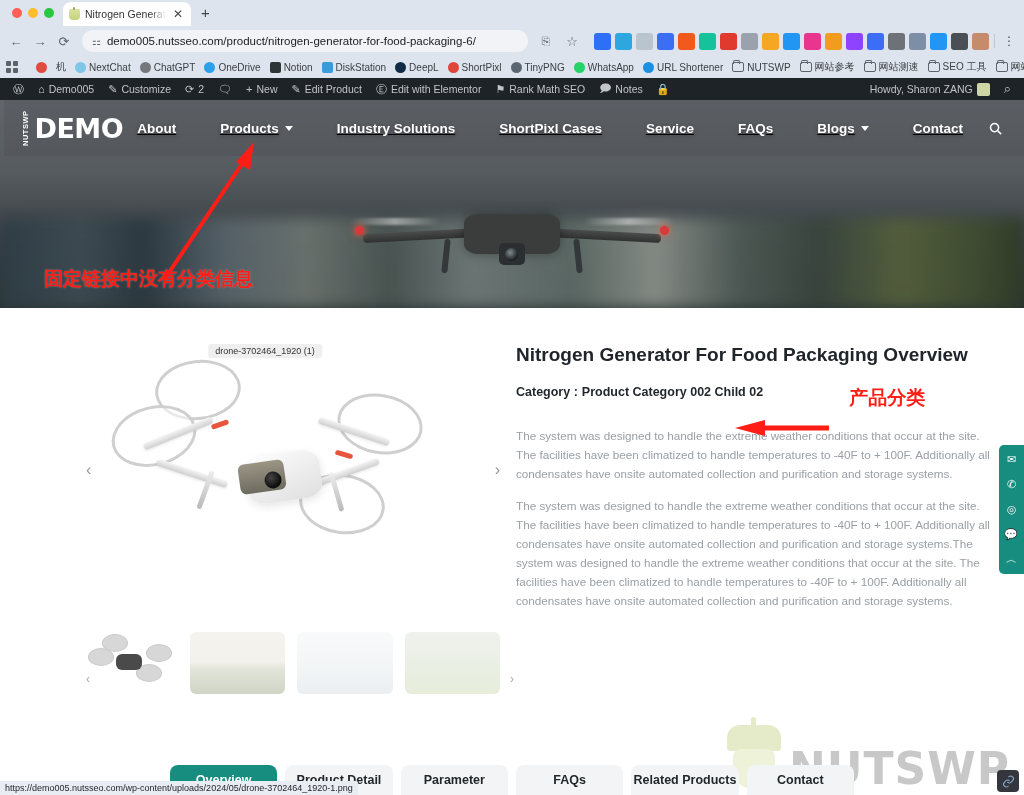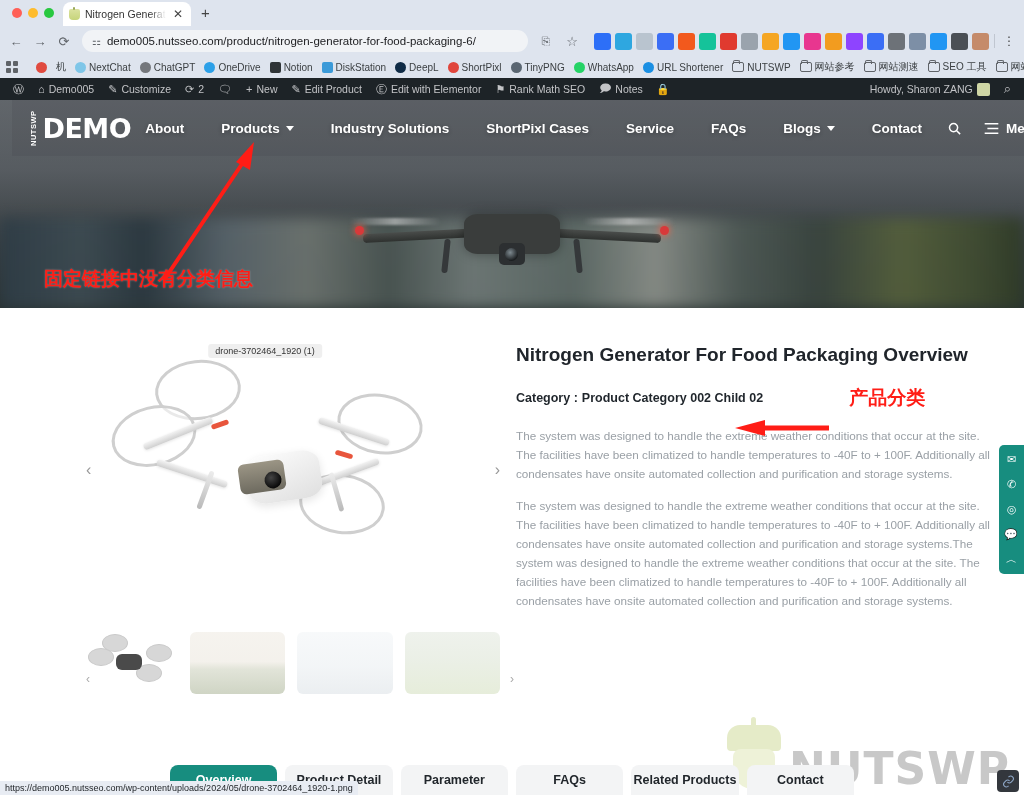--- a/index.html
+++ b/index.html
@@ -150,32 +150,32 @@
     text-shadow: 0 2px 9px rgba(0,0,0,.42);
   }
   .crumbs {
     margin-top: 17px; font-size: 11.5px; color: #eceff1;
     text-shadow: 0 1px 5px rgba(0,0,0,.5);
   }
   .crumbs a { color: #eceff1; text-decoration: none; cursor: pointer; }
   .crumbs .sep { margin: 0 3px; opacity: .9; }
 
   .sitenav {
-    position: absolute; left: 12px; right: 0; top: 0; height: 56px; z-index: 5;
+    position: absolute; left: 4px; right: 0; top: 0; height: 56px; z-index: 5;
     display: flex; align-items: center; padding: 11px 18px;
     background: rgba(60,64,66,.16);
   }
   .logo { display: flex; align-items: center; gap: 5px; cursor: pointer; }
   .logo .lbl-v {
     writing-mode: vertical-rl; transform: rotate(180deg);
     font-size: 7.5px; font-weight: 700; color: #fff; letter-spacing: .5px;
     line-height: 1; height: 26px; display: flex; align-items: center; justify-content: center;
   }
   .logo .lbl-m { font-size: 27px; font-weight: 800; color: #fff; letter-spacing: -.5px; line-height: 1; font-family: "DejaVu Sans", sans-serif; }
-  .navlinks { margin-left: auto; display: flex; align-items: flex-start; gap: 9px; }
+  .navlinks { margin-left: auto; display: flex; align-items: flex-start; gap: 16px; text-decoration: underline; }
   .navlink {
     color: #fff; font-size: 13.5px; font-weight: 700; padding: 0 14px;
     cursor: pointer; display: flex; align-items: center; gap: 6px;
     text-shadow: 0 1px 4px rgba(0,0,0,.3); white-space: nowrap;
   }
   .caret { width: 0; height: 0; border-left: 4px solid transparent; border-right: 4px solid transparent; border-top: 5px solid #fff; }
   .navicon { color: #fff; padding: 0 11px; cursor: pointer; display: flex; align-items: center; justify-content: flex-end; }
 
   
   .content { display: flex; padding: 28px 30px 0 30px; gap: 16px; background: #fff; }
@@ -249,21 +249,21 @@
   .mini-drone i:nth-child(2){right:6px;top:12px;}
   .mini-drone i:nth-child(3){left:20px;top:2px;}
   .mini-drone i:nth-child(4){right:16px;top:32px;}
   .mini-drone b {
     position:absolute; left:34px; top:22px; width:26px; height:16px;
     background:#4a4a4a; border-radius:6px;
   }
 
   .details { flex: 1; padding-top: 6px; }
   .details h2 { font-size: 19px; color: #20252b; font-weight: 700; line-height: 1.33; }
-  .cat { margin-top: 18px; font-size: 12.5px; color: #1f252b; font-weight: 700; display: flex; align-items: center; }
+  .cat { margin-top: 18px; font-size: 12.5px; color: #1f252b; font-weight: 700; display: flex; }
   .ann2 {
     color: #ff1d16; font-size: 19px; font-weight: 700; margin-left: 86px;
     font-family: "DejaVu Sans", sans-serif;
   }
   .arrow2 {
     position: absolute; left: 735px; top: 420px; width: 96px; height: 16px; z-index: 6;
   }
   .pdesc { margin-top: 16px; font-size: 11.7px; line-height: 1.62; color: #9aa0a6; }
   .pdesc + .pdesc { margin-top: 13px; }
   .quote {

